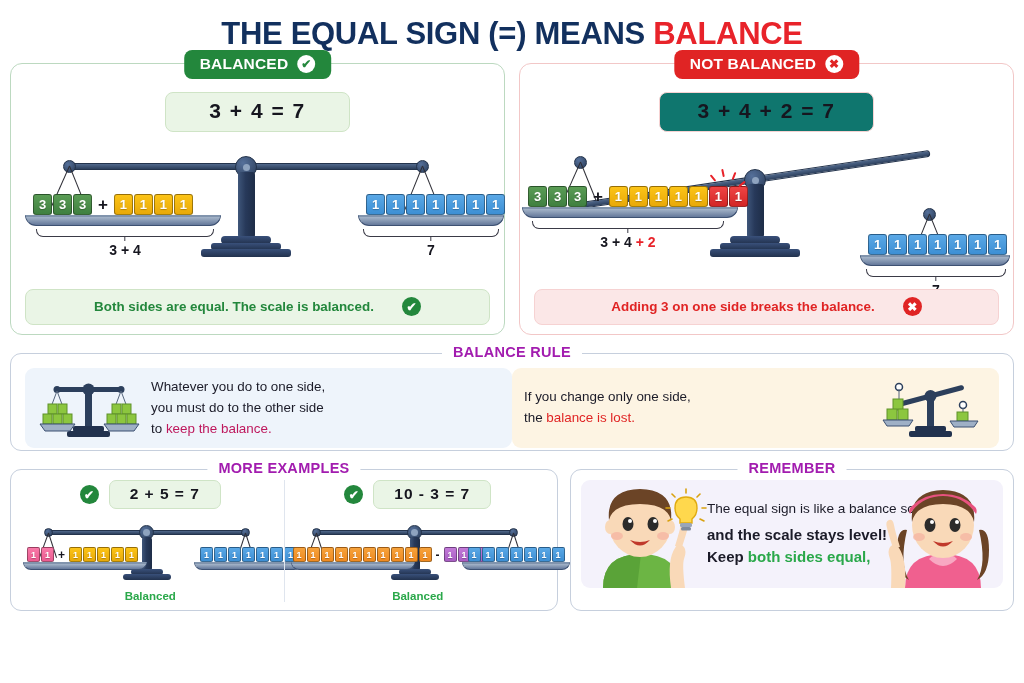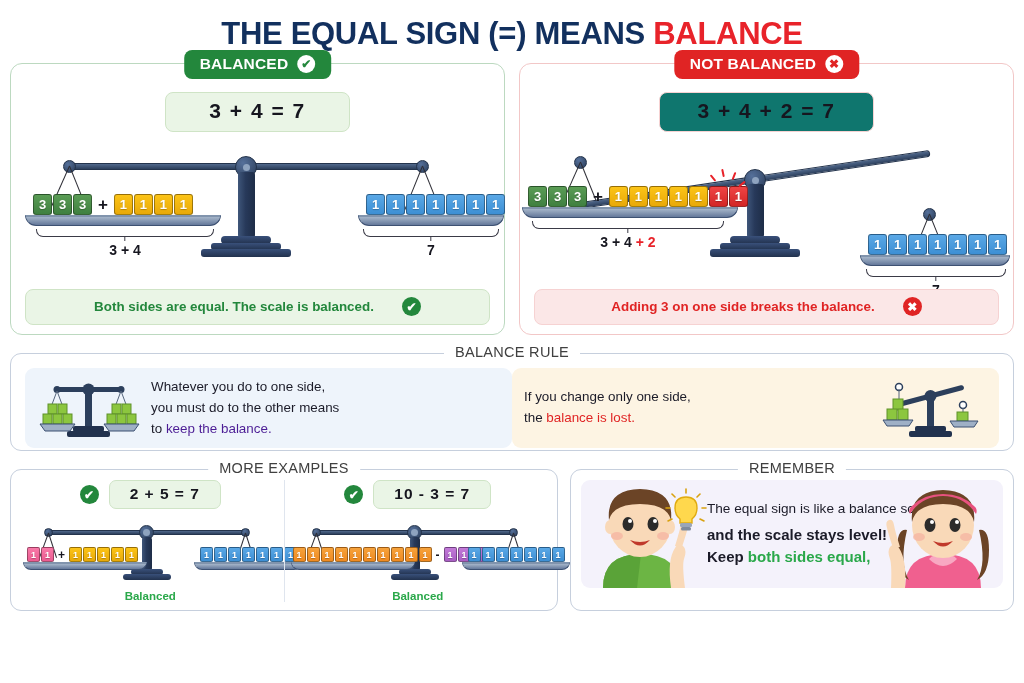--- a/index.html
+++ b/index.html
@@ -158,33 +158,33 @@
     background: #e8232a; border-radius: 1px;
   }
 
   
   .sect {
     position: relative; border: 1.4px solid #c6cfdd; border-radius: 11px;
     background: #fff;
   }
   .sect > .sect-title {
     position: absolute; top: -10px; left: 50%; transform: translateX(-50%);
-    background: #fff; padding: 0 11px; font-size: 14.5px; font-weight: normal;
-    color: #404040; letter-spacing: 0.3px; white-space: nowrap;
+    background: #fff; padding: 0 11px; font-size: 14.5px; font-weight: bold;
+    color: #a21caf; letter-spacing: 0.3px; white-space: nowrap;
   }
 
   .rule-wrap { display: flex; padding: 14px 14px 12px 14px; }
   .rule-card {
     flex: 1; border-radius: 9px; display: flex; align-items: center;
     gap: 10px; padding: 9px 12px; min-height: 72px;
   }
   .rule-card.blue { background: #eef4fb; }
   .rule-card.cream { background: #fdf4e3; }
   .rule-text { font-size: 13.4px; color: #1b1b28; line-height: 1.55; }
-  .rule-text .grn { color: #4c1d95; }
+  .rule-text .grn { color: #be185d; }
   .rule-text .red { color: #e02424; }
 
   
   .bottom { display: flex; gap: 12px; padding: 0 10px; margin-top: 18px; }
   .ex-wrap { display: flex; padding: 10px 6px 4px 6px; }
   .ex-col { flex: 1; position: relative; padding: 0 6px; }
   .ex-col + .ex-col { border-left: 1.2px solid #dfe5ee; }
   .ex-head { display: flex; align-items: center; justify-content: center; gap: 10px; }
   .ex-head .tick {
     width: 19px; height: 19px; border-radius: 50%; background: #23873c;
@@ -378,21 +378,21 @@
         <path d="M3 47 h35 l-5 7 h-25 z" fill="#9fb0c6" stroke="#3d5172"></path>
         <rect x="75" y="27" width="9" height="10" fill="#8cc63f" stroke="#5f912a"></rect>
         <rect x="85" y="27" width="9" height="10" fill="#8cc63f" stroke="#5f912a"></rect>
         <rect x="70" y="37" width="9" height="10" fill="#8cc63f" stroke="#5f912a"></rect>
         <rect x="80" y="37" width="9" height="10" fill="#8cc63f" stroke="#5f912a"></rect>
         <rect x="90" y="37" width="9" height="10" fill="#8cc63f" stroke="#5f912a"></rect>
         <path d="M67 47 h35 l-5 7 h-25 z" fill="#9fb0c6" stroke="#3d5172"></path>
       </svg>
       <div class="rule-text">
         <div>Whatever you do to one side,</div>
-        <div>you must do to the other means</div>
+        <div>you must do to the other side</div>
         <div><span>to </span><span class="grn">keep the balance.</span></div>
       </div>
     </div>
 
     <div class="rule-card cream">
       <div class="rule-text" style="flex:1;">
         <div>If you change only one side,</div>
         <div><span>the </span><span class="red">balance is lost.</span></div>
       </div>
       <svg width="112" height="62" viewBox="0 0 112 62">

